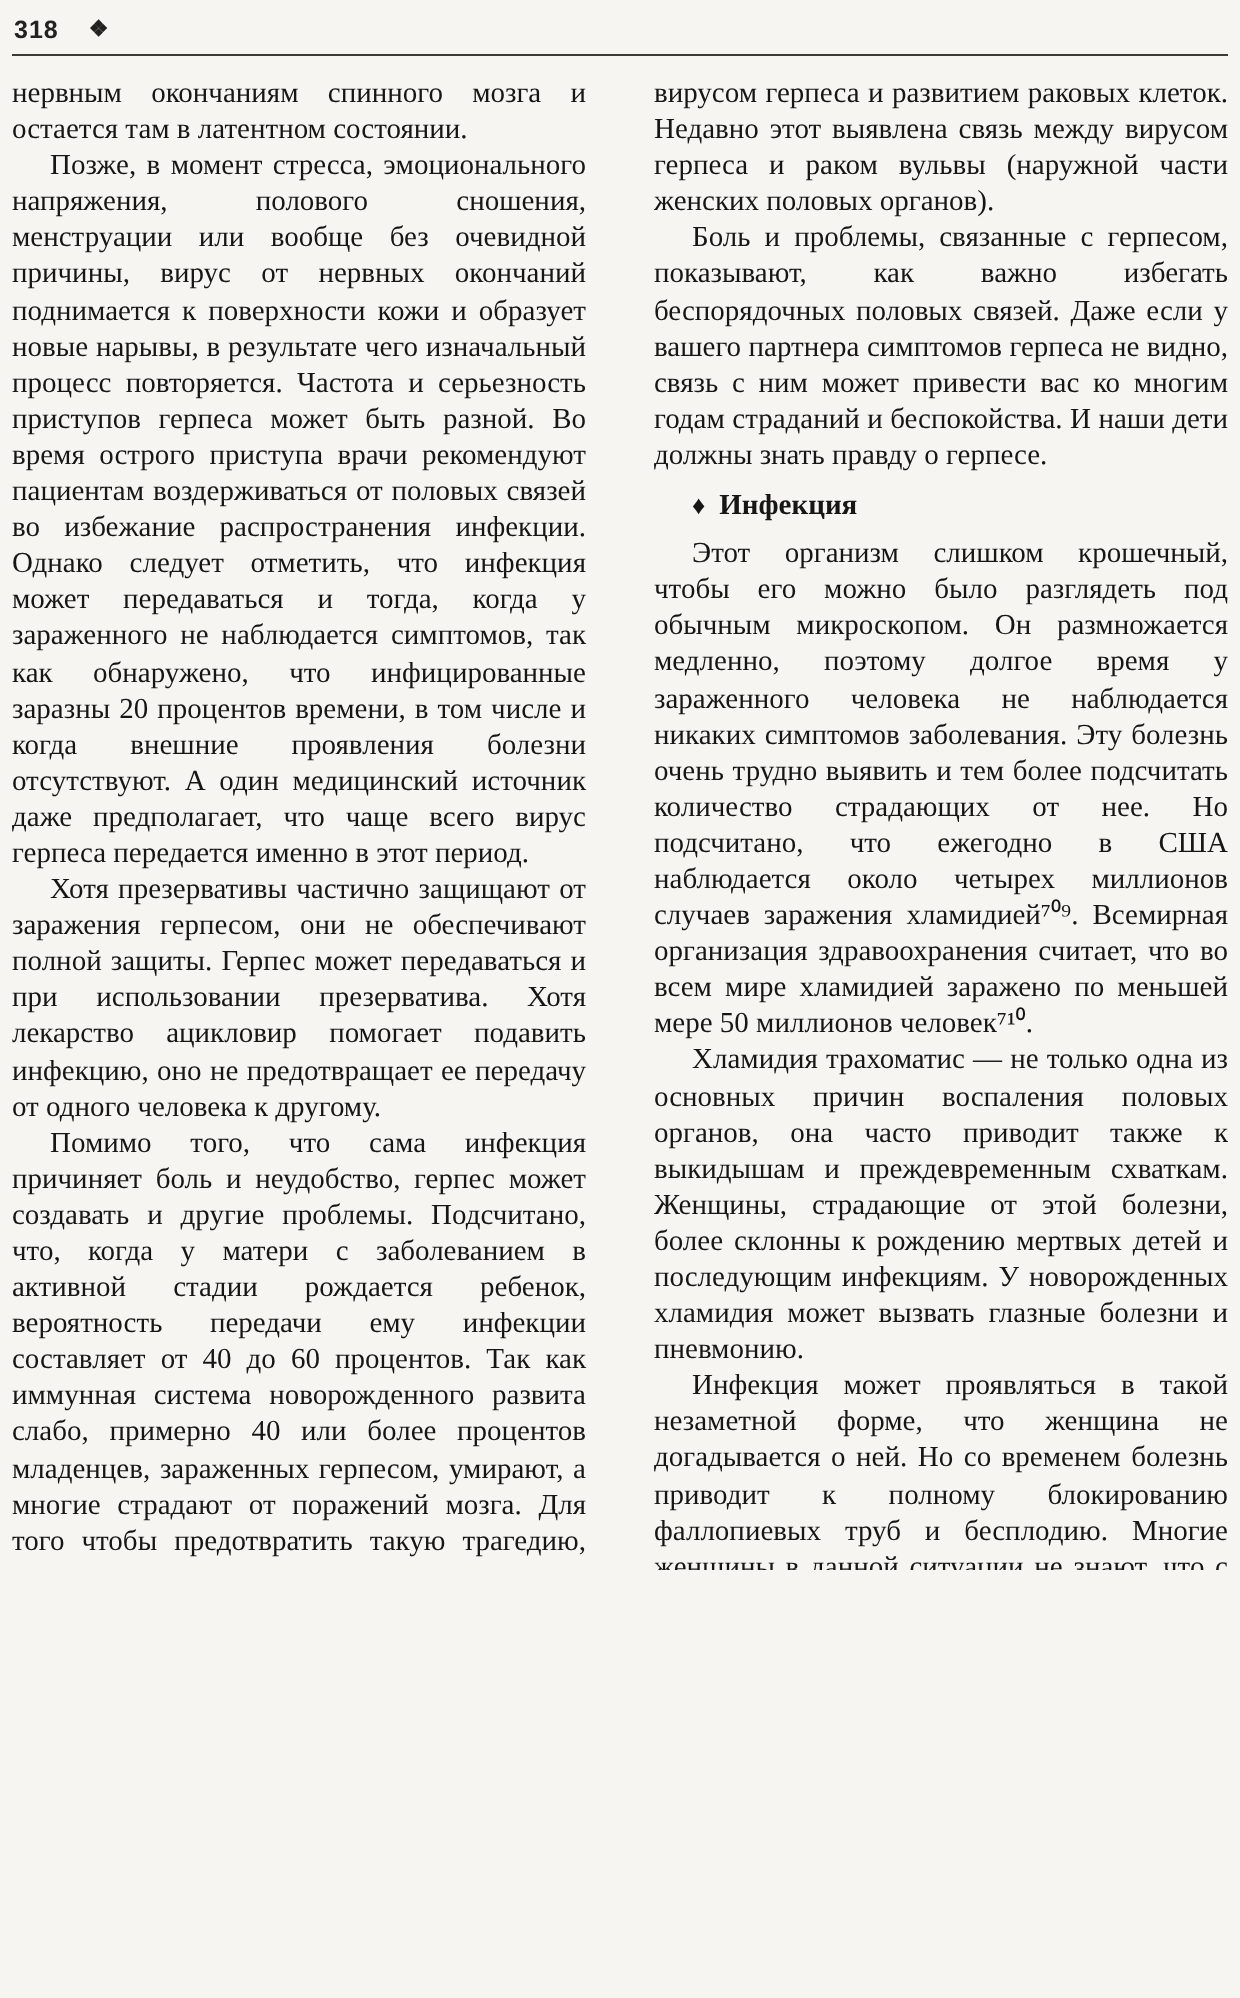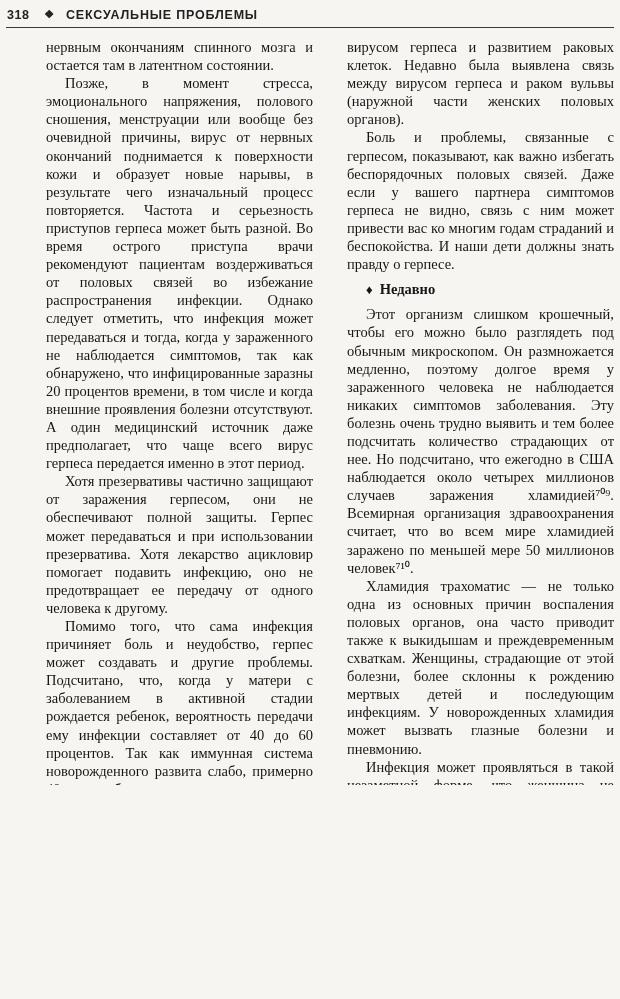--- a/index.html
+++ b/index.html
@@ -31,21 +31,20 @@
   .rule {
     height: 0;
     border-bottom: 1.5px solid #3a3a3a;
     margin-bottom: 10px;
   }
   .columns {
     display: flex;
     gap: 34px;
     height: 952px;
     overflow: hidden;
-    margin-left: 40px;
   }
   .col {
     flex: 1 1 0;
     min-width: 0;
     text-align: justify;
     font-size: 14.5px;
     line-height: 18.1px;
     hyphens: auto;
     -webkit-hyphens: auto;
   }
@@ -59,38 +58,37 @@
   .heading .bullet { margin-right: 7px; font-size: 13px; }
 </style>
 </head>
 <body>
 
 <div class="page">
 
   <div class="header">
     <span class="num">318</span>
     <span class="sep">❖</span>
-    <span class="title">СЕКСУАЛЬНЫЕ ПРОБЛЕМЫ</span>
   </div>
   <div class="rule"></div>
 
   <div class="columns">
 
     <div class="col">
       <p class="noindent">нервным окончаниям спинного мозга и остается там в латентном состоянии.</p>
       <p>Позже, в момент стресса, эмоционального напряжения, полового сношения, менструации или вообще без очевидной причины, вирус от нервных окончаний поднимается к поверхности кожи и образует новые нарывы, в результате чего изначальный процесс повторяется. Частота и серьезность приступов герпеса может быть разной. Во время острого приступа врачи рекомендуют пациентам воздерживаться от половых связей во избежание распространения инфекции. Однако следует отметить, что инфекция может передаваться и тогда, когда у зараженного не наблюдается симптомов, так как обнаружено, что инфицированные заразны 20 процентов времени, в том числе и когда внешние проявления болезни отсутствуют. А один медицинский источник даже предполагает, что чаще всего вирус герпеса передается именно в этот период.</p>
       <p>Хотя презервативы частично защищают от заражения герпесом, они не обеспечивают полной защиты. Герпес может передаваться и при использовании презерватива. Хотя лекарство ацикловир помогает подавить инфекцию, оно не предотвращает ее передачу от одного человека к другому.</p>
       <p>Помимо того, что сама инфекция причиняет боль и неудобство, герпес может создавать и другие проблемы. Подсчитано, что, когда у матери с заболеванием в активной стадии рождается ребенок, вероятность передачи ему инфекции составляет от 40 до 60 процентов. Так как иммунная система новорожденного развита слабо, примерно 40 или более процентов младенцев, зараженных герпесом, умирают, а многие страдают от поражений мозга. Для того чтобы предотвратить такую трагедию, врачи предпочитают делать кесарево сечение, если мать страдает герпесом в активной форме.</p>
     </div>
 
     <div class="col">
-      <p class="noindent">вирусом герпеса и развитием раковых клеток. Недавно была выявлена связь между вирусом герпеса и раком вульвы (наружной части женских половых органов).</p>
+      <p class="noindent">вирусом герпеса и развитием раковых клеток. Недавно этот выявлена связь между вирусом герпеса и раком вульвы (наружной части женских половых органов).</p>
       <p>Боль и проблемы, связанные с герпесом, показывают, как важно избегать беспорядочных половых связей. Даже если у вашего партнера симптомов герпеса не видно, связь с ним может привести вас ко многим годам страданий и беспокойства. И наши дети должны знать правду о герпесе.</p>
       <p class="heading">
-        <span class="bullet">♦</span><span>Недавно</span>
+        <span class="bullet">♦</span><span>Инфекция</span>
       </p>
       <p>Этот организм слишком крошечный, чтобы его можно было разглядеть под обычным микроскопом. Он размножается медленно, поэтому долгое время у зараженного человека не наблюдается никаких симптомов заболевания. Эту болезнь очень трудно выявить и тем более подсчитать количество страдающих от нее. Но подсчитано, что ежегодно в США наблюдается около четырех миллионов случаев заражения хламидией⁷⁰⁹. Всемирная организация здравоохранения считает, что во всем мире хламидией заражено по меньшей мере 50 миллионов человек⁷¹⁰.</p>
       <p>Хламидия трахоматис — не только одна из основных причин воспаления половых органов, она часто приводит также к выкидышам и преждевременным схваткам. Женщины, страдающие от этой болезни, более склонны к рождению мертвых детей и последующим инфекциям. У новорожденных хламидия может вызвать глазные болезни и пневмонию.</p>
       <p>Инфекция может проявляться в такой незаметной форме, что женщина не догадывается о ней. Но со временем болезнь приводит к полному блокированию фаллопиевых труб и бесплодию. Многие женщины в данной ситуации не знают, что с ними что-то не так, пока не пытаются забеременеть и не обнаруживают, что не могут.</p>
     </div>
 
   </div>
 
 </div>
 

